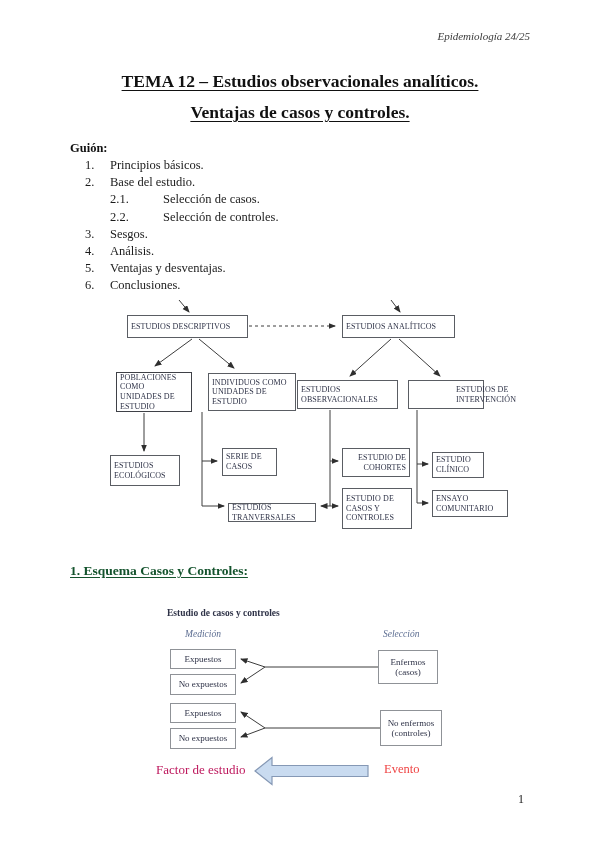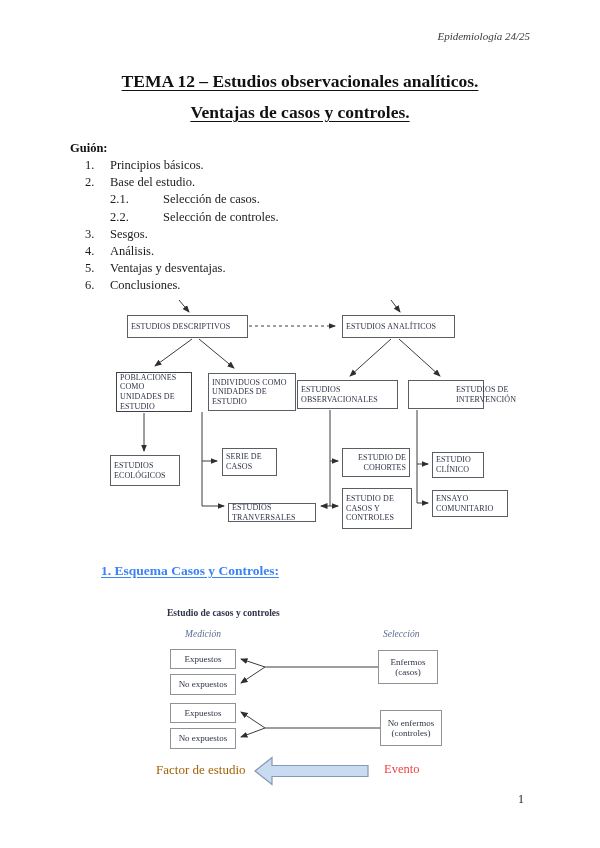--- a/index.html
+++ b/index.html
@@ -31,29 +31,29 @@
   }
   .fbox.thick{border:1.8px solid #3f4147;}
   .ebox{
     position:absolute;box-sizing:border-box;border:1px solid #8f9297;background:#fff;
     font-size:9px;line-height:10.5px;color:#2e3247;display:flex;align-items:center;
     justify-content:center;text-align:center;
   }
   .connectors{position:absolute;left:0;top:0;pointer-events:none;}
   .section-heading{
     position:absolute;left:70px;top:563px;font-size:13.5px;font-weight:bold;
-    text-decoration:underline;text-underline-offset:2px;color:#3b82f6;margin-left:31px;
+    text-decoration:underline;text-underline-offset:2px;color:#14532d;
   }
   .diagram-title{
     position:absolute;left:167px;top:608px;font-size:9.5px;font-weight:bold;color:#2e3247;
   }
   .axis-label{
     position:absolute;font-size:9.5px;font-style:italic;color:#5c6d91;text-align:right;
   }
-  .factor-label{position:absolute;left:156px;top:762px;font-size:13px;color:#a16207;}
+  .factor-label{position:absolute;left:156px;top:762px;font-size:13px;color:#be185d;}
   .event-label{position:absolute;left:384px;top:762px;font-size:12.5px;color:#ef4444;}
   .page-number{position:absolute;left:518px;top:792px;font-size:12px;color:#222;}
 </style>
 </head>
 <body>
 
 <div class="page">
 
   <div class="header-right">Epidemiología 24/25</div>
 

